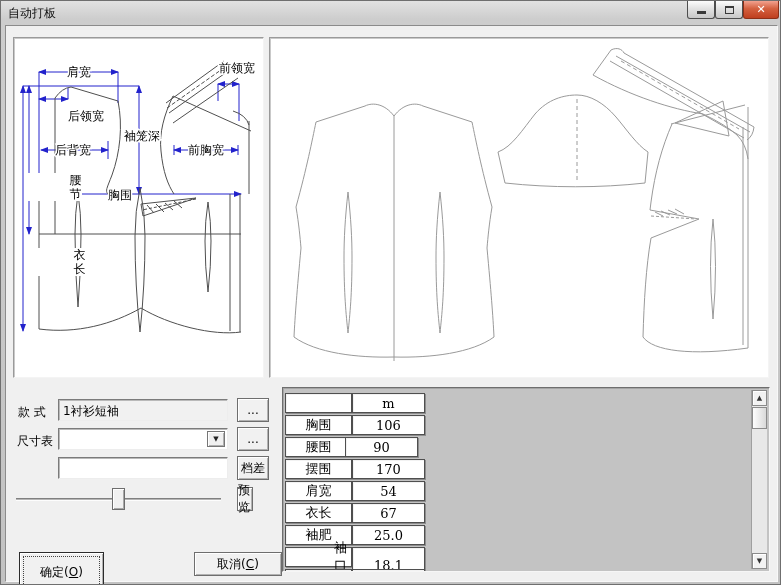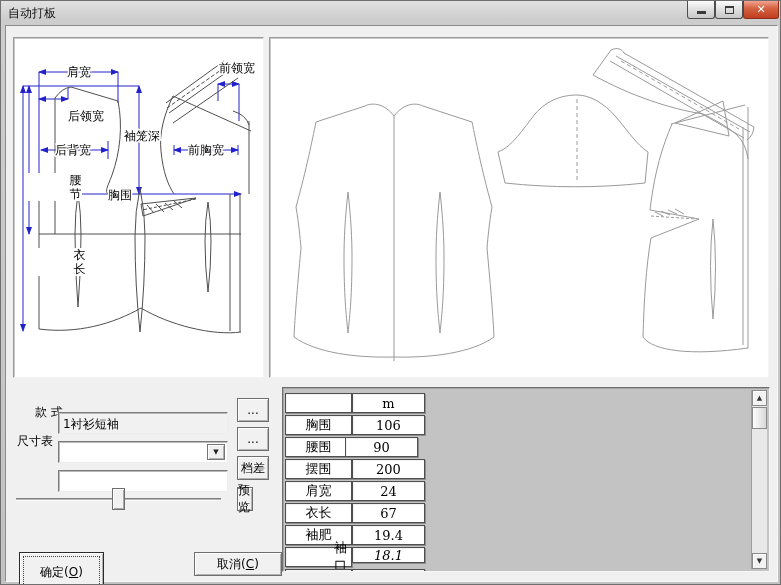--- a/index.html
+++ b/index.html
@@ -25,21 +25,21 @@
   #panel-left{left:12px;top:36px;width:251px;height:341px;}
   #panel-right{left:268px;top:36px;width:500px;height:341px;}
   svg{position:absolute;}
   svg text{font-family:"DejaVu Sans","Liberation Sans",sans-serif;font-size:12px;fill:#000;
     paint-order:stroke fill;stroke:#fff;stroke-width:3px;}
   .vlabel{position:absolute;width:13px;line-height:14px;font-size:12px;background:#fff;text-align:center;
     word-break:break-all;z-index:3;padding-left:44px;}
   
   .form-label{position:absolute;font-size:12px;}
   .field{position:absolute;box-sizing:border-box;background:#fff;border:1px solid;border-color:#7b7b7b #ededed #ededed #7b7b7b;
-    box-shadow:inset 1px 1px 0 #b9b9b9;font-size:12px;padding:3px 4px 0 4px;overflow:hidden;white-space:nowrap;margin-top:13px;}
+    box-shadow:inset 1px 1px 0 #b9b9b9;font-size:12px;padding:3px 4px 0 4px;overflow:hidden;white-space:nowrap;}
   .field.readonly{background:#f1f1f1;}
   .combo-arrow{position:absolute;right:2px;top:2px;bottom:2px;width:16px;background:#f0f0f0;border:1px solid #767676;
     box-shadow:inset 1px 1px 0 #fff, inset -1px -1px 0 #b0b0b0;display:flex;align-items:center;justify-content:center;
     font-size:7px;color:#222;}
   .btn{position:absolute;box-sizing:border-box;background:#f1f1f1;border:1px solid #6e6e6e;
     box-shadow:inset 1px 1px 0 #ffffff, inset -1px -1px 0 #b2b2b2;display:flex;align-items:center;justify-content:center;
     font-size:12px;color:#000;cursor:default;}
   .btn .focus-inner{position:absolute;left:3px;right:3px;top:3px;bottom:3px;border:1px dotted #444;}
   .btn.default{border:1px solid #2b2b2b;}
   .slider-track{position:absolute;left:15px;top:497px;width:205px;height:3px;box-sizing:border-box;
@@ -165,21 +165,21 @@
       <path d="M340,11 L322,36"></path>
       <path d="M322,36 C360,57 400,70 432,75 Q455,86 466,96"></path>
       <path d="M345,17 L479,93 M339,22 L473,99"></path>
       <path d="M483,88 Q482,97 476,101"></path>
       <path d="M350,22 L468,90" stroke-dasharray="4,3"></path>
       <path d="M452,62 L404,84 L458,97 Z"></path>
       <path d="M466,96 Q475,105 477,120"></path>
     </g>
   </svg>
 
-  <span class="form-label" style="left:34px;top:403px;">款 式</span>
+  <span class="form-label" style="left:17px;top:403px;">款 式</span>
   <div class="field readonly" style="left:57px;top:398px;width:170px;height:22px;">
     <span>1衬衫短袖</span>
   </div>
   <div class="btn" style="left:236px;top:397px;width:32px;height:24px;">
     <span>...</span>
   </div>
 
   <span class="form-label" style="left:16px;top:432px;">尺寸表</span>
   <div class="field" style="left:57px;top:427px;width:170px;height:22px;">
     <span></span>
@@ -219,29 +219,29 @@
   <div id="table-area">
 
     <div class="cell" style="left:2px;top:5px;width:67px;height:20px;"></div>
     <div class="cell" style="left:69px;top:5px;width:73px;height:20px;">m</div>
 
     <div class="cell" style="left:2px;top:27px;width:67px;height:20px;">胸围</div>
     <div class="cell" style="left:69px;top:27px;width:73px;height:20px;">106</div>
     <div class="cell" style="left:2px;top:49px;width:67px;height:20px;">腰围</div>
     <div class="cell" style="left:62px;top:49px;width:73px;height:20px;">90</div>
     <div class="cell" style="left:2px;top:71px;width:67px;height:20px;">摆围</div>
-    <div class="cell" style="left:69px;top:71px;width:73px;height:20px;">200</div>
+    <div class="cell" style="left:69px;top:71px;width:73px;height:20px;">170</div>
     <div class="cell" style="left:2px;top:93px;width:67px;height:20px;">肩宽</div>
-    <div class="cell" style="left:69px;top:93px;width:73px;height:20px;">24</div>
+    <div class="cell" style="left:69px;top:93px;width:73px;height:20px;">54</div>
     <div class="cell" style="left:2px;top:115px;width:67px;height:20px;">衣长</div>
     <div class="cell" style="left:69px;top:115px;width:73px;height:20px;">67</div>
     <div class="cell" style="left:2px;top:137px;width:67px;height:20px;">袖肥</div>
-    <div class="cell" style="left:69px;top:137px;width:73px;height:20px;">19.4</div>
+    <div class="cell" style="left:69px;top:137px;width:73px;height:20px;">25.0</div>
     <div class="cell" style="left:2px;top:159px;width:67px;height:20px;padding-left:48px;">袖口</div>
-    <div class="cell" style="left:69px;top:159px;width:73px;height:16px;font-style:italic;">18.1</div>
+    <div class="cell" style="left:69px;top:159px;width:73px;height:36px;">18.1</div>
 
     <div class="cell" style="left:2px;top:181px;width:67px;height:6px;"></div>
     <div class="cell" style="left:69px;top:181px;width:73px;height:6px;"></div>
 
     <div class="scrollbar">
       <div class="sb-btn sb-up">
           <span>▲</span>
         </div>
       <div class="sb-thumb"></div>
       <div class="sb-btn sb-down">

